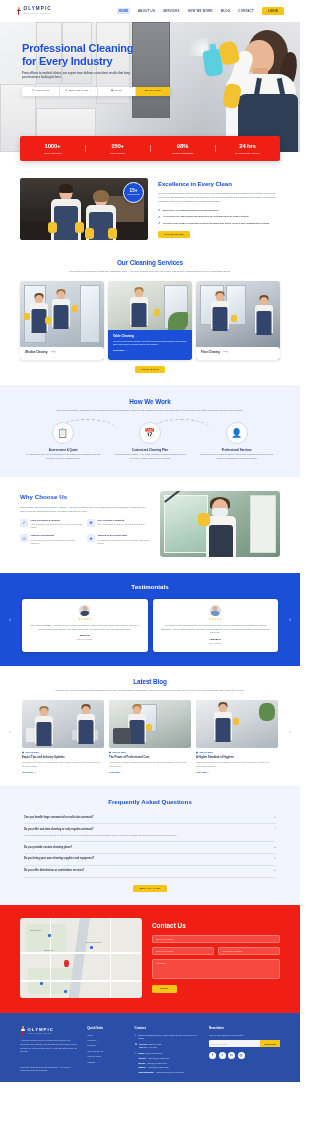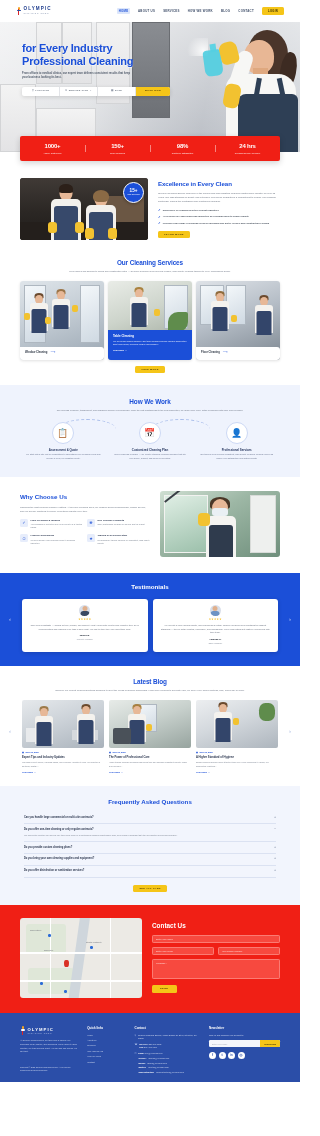--- a/index.html
+++ b/index.html
@@ -414,22 +414,22 @@
       <div class="hp-shirt"></div>
       <div class="hp-strap1"></div>
         <div class="hp-strap2"></div>
       <div class="hp-apron"></div>
       <div class="hp-arm-up"></div>
       <div class="hp-glove1"></div>
       <div class="hp-glove2"></div>
     </div>
     <div class="hero-inner">
       <div class="hero-title">
+        <div>Professional Cleaning</div>
         <div>for Every Industry</div>
-        <div>Professional Cleaning</div>
       </div>
       <div class="hero-sub">From offices to medical clinics, our expert team delivers consistent results that keep your business looking its best.</div>
       <div class="hero-search">
         <div class="hs-field">
           <span class="hs-ico">⚲</span>
           <span>LOCATION</span>
         </div>
         <div class="hs-field">
           <span class="hs-ico">⚞</span>
           <span>SERVICE TYPE</span>

